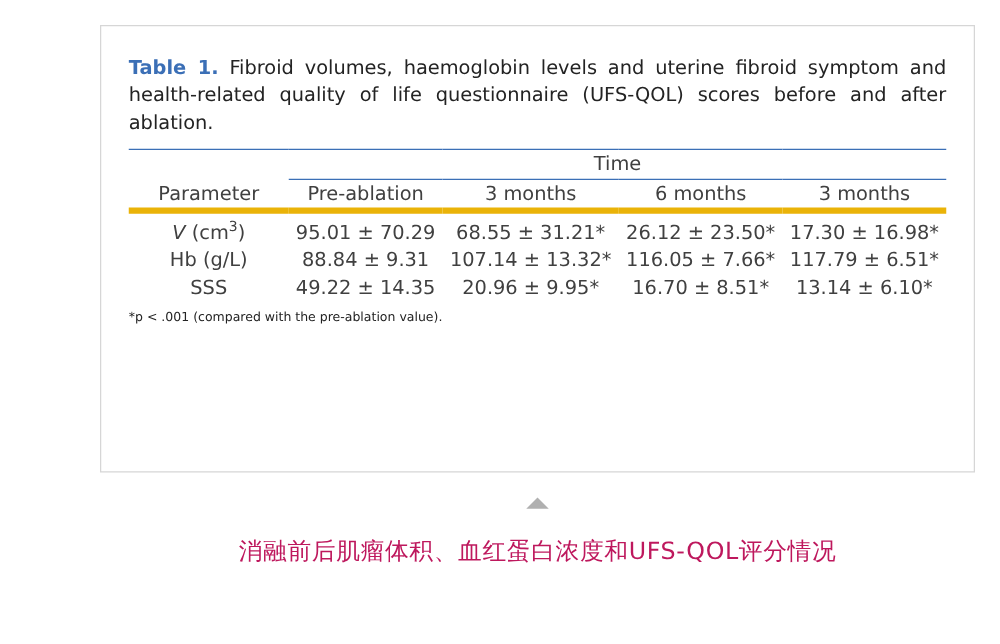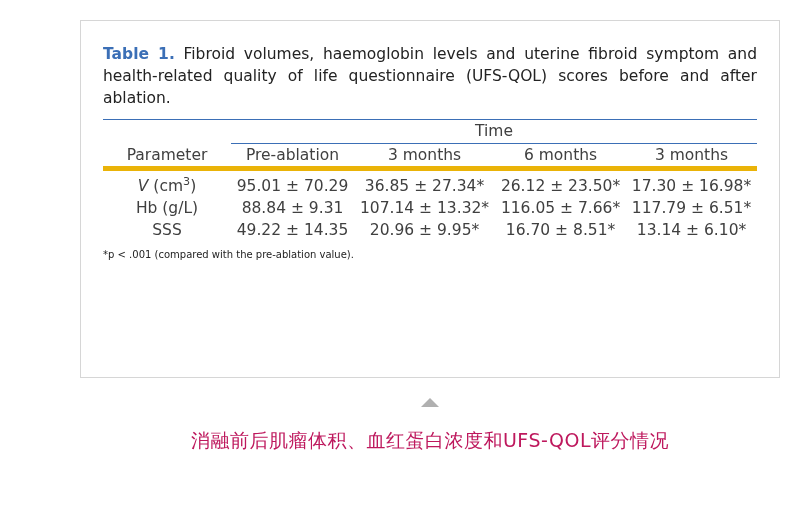--- a/index.html
+++ b/index.html
@@ -197,21 +197,21 @@
             <td class="param-col">Parameter</td>
             <td>Pre-ablation</td>
             <td>3 months</td>
             <td>6 months</td>
             <td>3 months</td>
           </tr>
 
           <tr class="body-row first">
             <td class="param-col"><span class="ital">V</span><span> (cm</span><sup>3</sup><span>)</span></td>
             <td>95.01 ± 70.29</td>
-            <td>36.85 ± 27.34*</td>
+            <td>68.55 ± 31.21*</td>
             <td>26.12 ± 23.50*</td>
             <td>17.30 ± 16.98*</td>
           </tr>
           <tr class="body-row">
             <td class="param-col">Hb (g/L)</td>
             <td>88.84 ± 9.31</td>
             <td>107.14 ± 13.32*</td>
             <td>116.05 ± 7.66*</td>
             <td>117.79 ± 6.51*</td>
           </tr>

